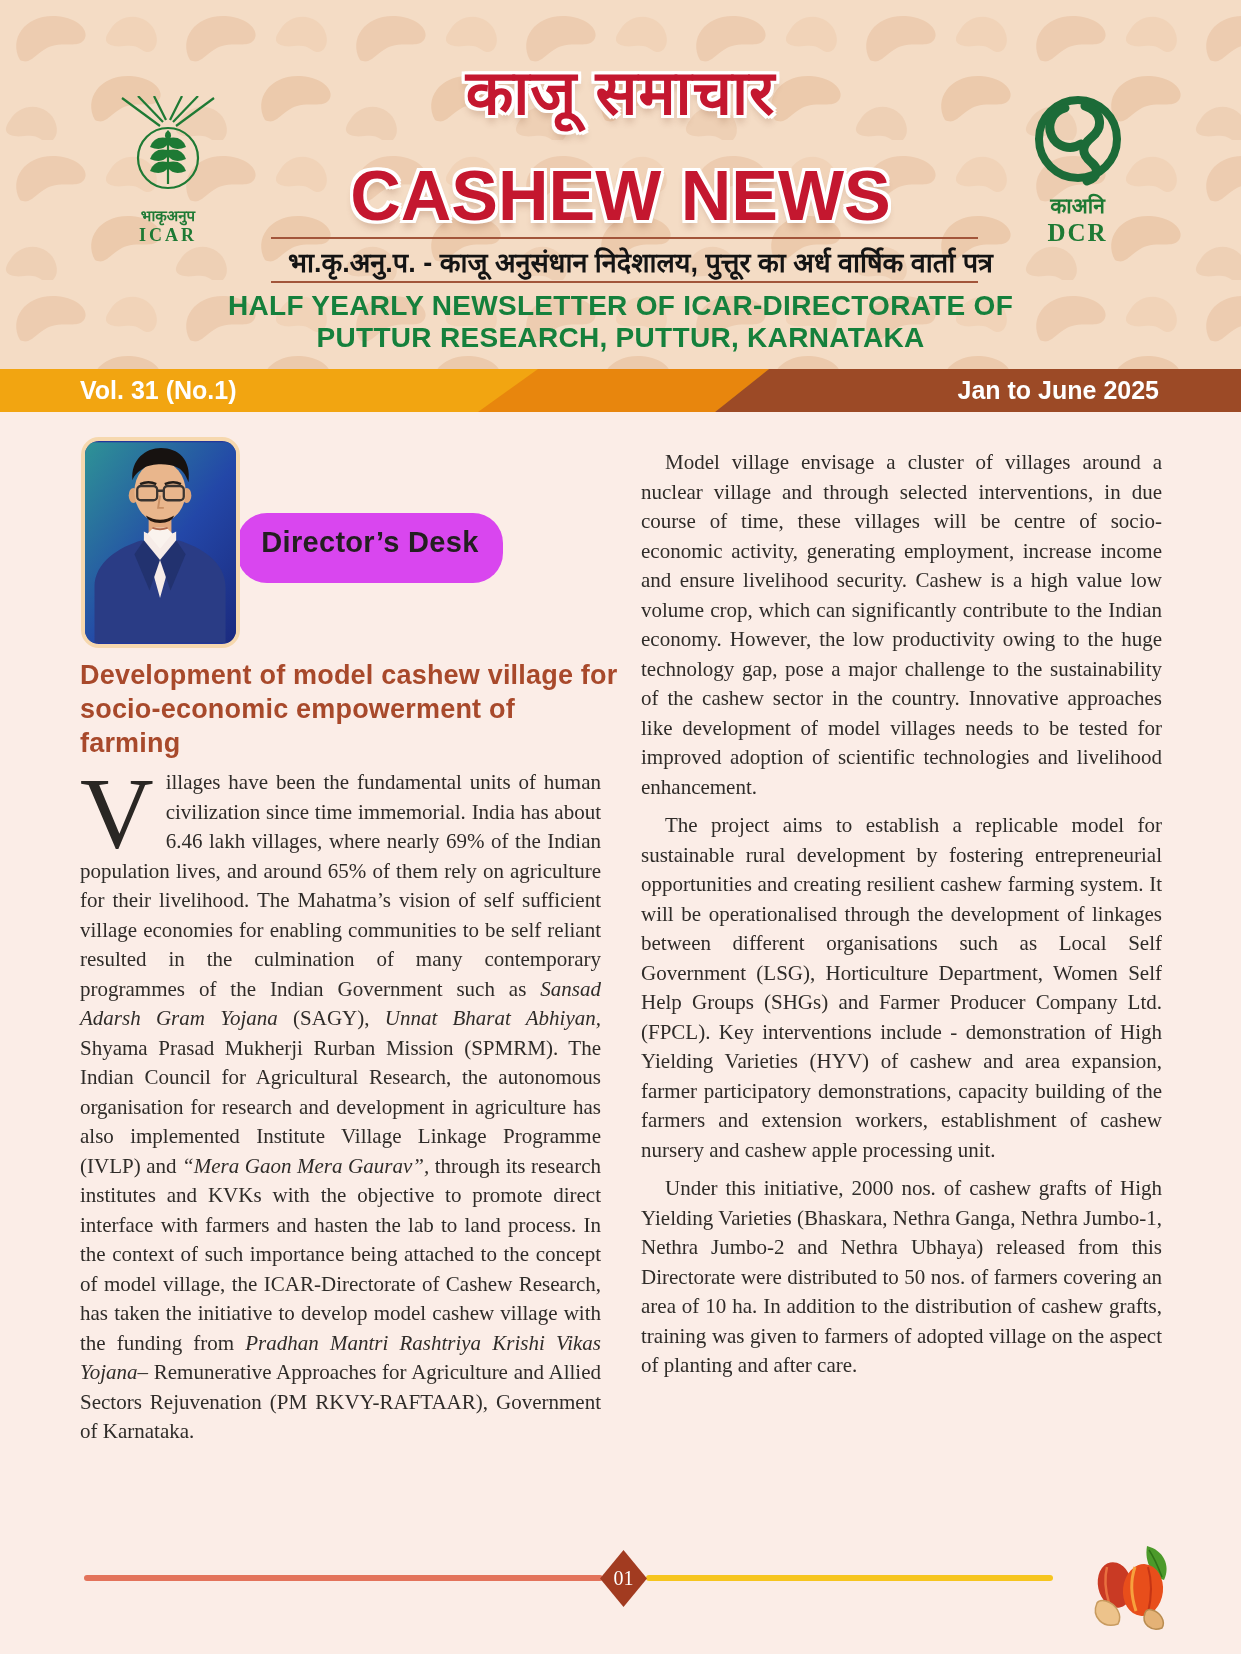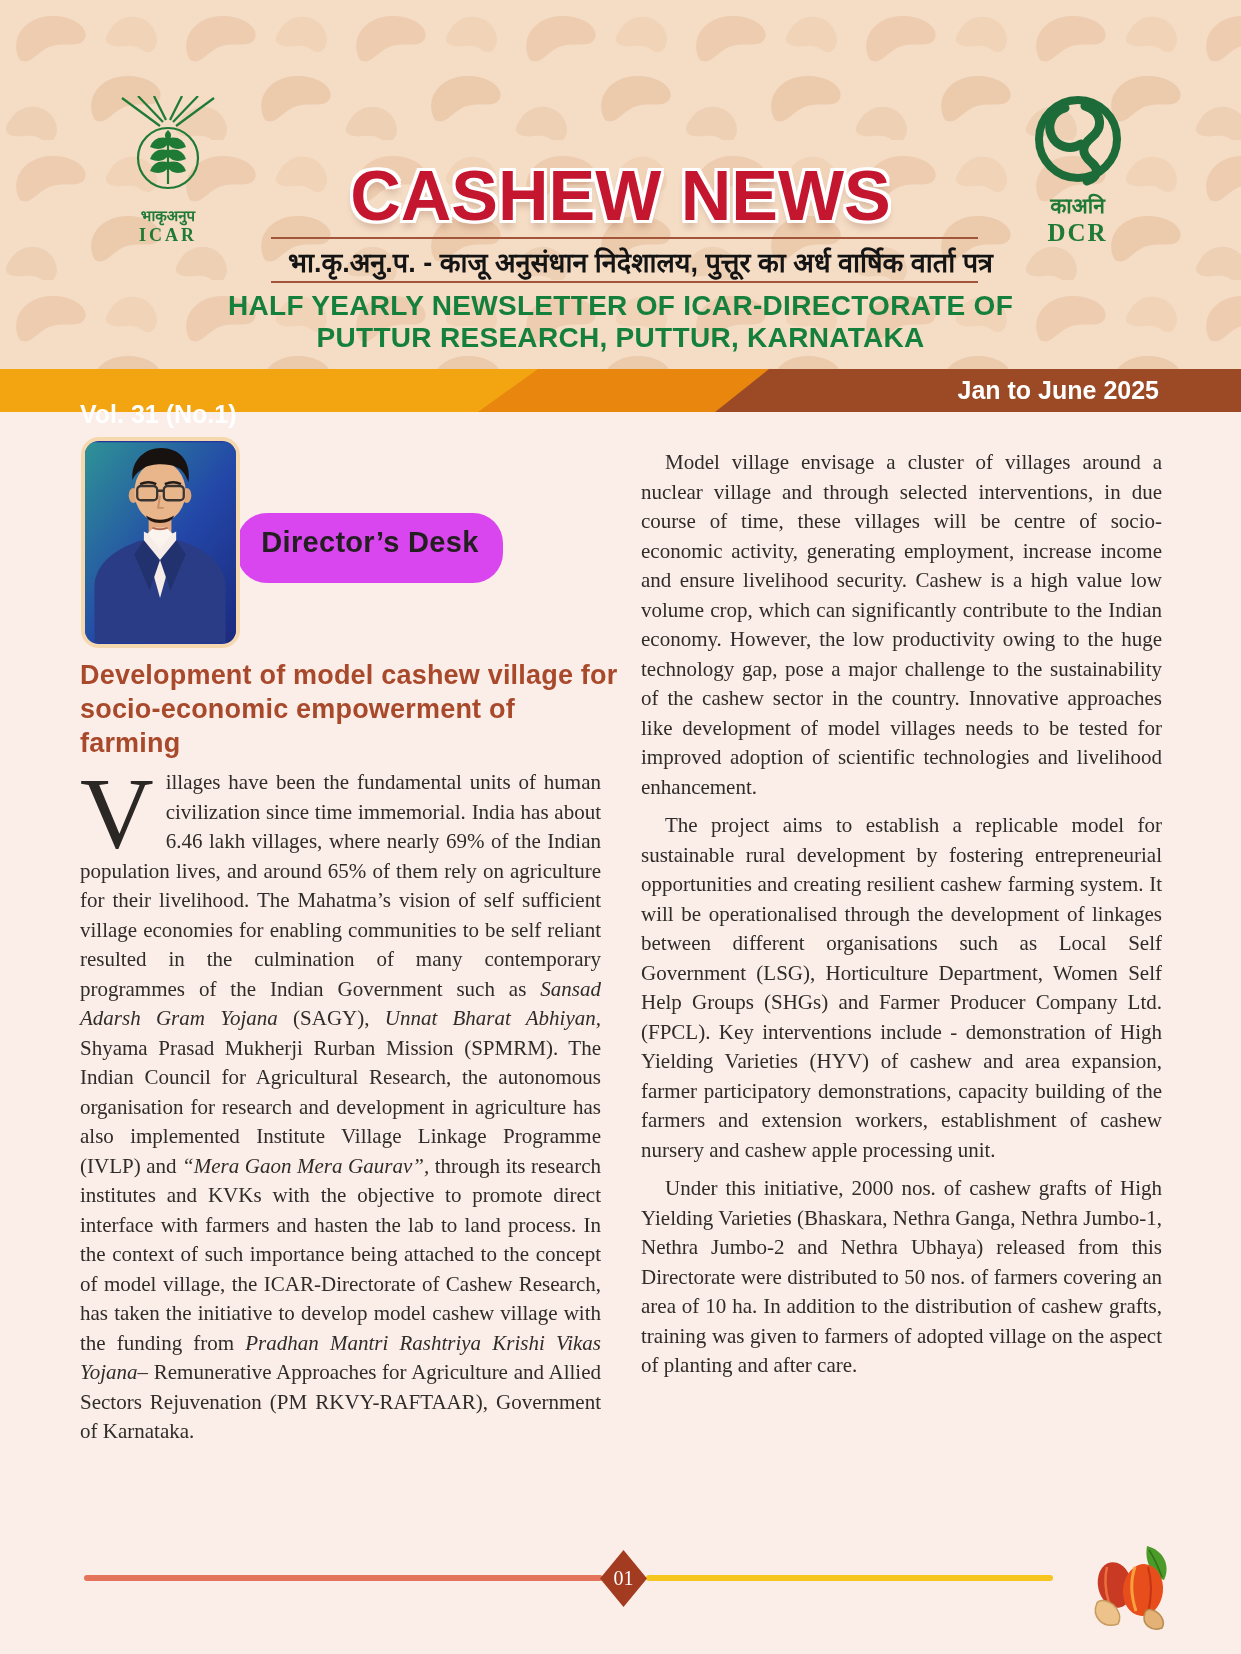--- a/index.html
+++ b/index.html
@@ -45,21 +45,21 @@
   .volbar .seg-mid {
     position:absolute; left:448px; top:0; width:321px; height:43px; background:#E8860D;
     clip-path:polygon(90px 0, 321px 0, 267px 100%, 30px 100%);
   }
   .volbar .seg-right {
     position:absolute; left:715px; top:0; width:526px; height:43px; background:#9C4A26;
     clip-path:polygon(54px 0, 100% 0, 100% 100%, 0 100%);
   }
   .volbar .vol-left {
     position:absolute; left:80px; top:0; height:54px; line-height:43px;
-    color:#fff; font-size:25px; font-weight:bold;margin-top:24px;
+    color:#fff; font-size:25px; font-weight:bold;
   }
   .volbar .vol-right {
     position:absolute; right:82px; top:0; height:43px; line-height:43px;
     color:#fff; font-size:25px; font-weight:bold;
   }
 
   
   .desk-badge {
     position:absolute; left:237px; top:513px; width:266px; height:70px;
     background:#d946ef; border-radius:30px; text-align:center;
@@ -150,20 +150,21 @@
     <div class="logo-block logo-dcr">
       <svg width="110" height="92" viewBox="0 0 110 92">
         <circle cx="55" cy="45" r="39" fill="none" stroke="#1C6B38" stroke-width="8"></circle>
         <path d="M42,14 A20,20 0 1,0 58,50" fill="none" stroke="#1C6B38" stroke-width="9" stroke-linecap="round"></path>
         <path d="M62,12 C80,18 80,34 69,43 C58,52 58,60 69,69 C77,76 74,84 64,87" fill="none" stroke="#1C6B38" stroke-width="9" stroke-linecap="round"></path>
       </svg>
       <div class="logo-label-hi">काअनि</div>
       <div class="logo-label-en">DCR</div>
     </div>
 
+    <div class="title-hi">काजू समाचार</div>
     <div class="title-en">CASHEW NEWS</div>
     <div class="rule r1"></div>
     <div class="subtitle-hi">भा.कृ.अनु.प. - काजू अनुसंधान निदेशालय, पुत्तूर का अर्ध वार्षिक वार्ता पत्र</div>
     <div class="rule r2"></div>
     <div class="subtitle-en">
       <div>HALF YEARLY NEWSLETTER OF ICAR-DIRECTORATE OF</div>
       <div>PUTTUR RESEARCH, PUTTUR, KARNATAKA</div>
     </div>
   </div>
 

